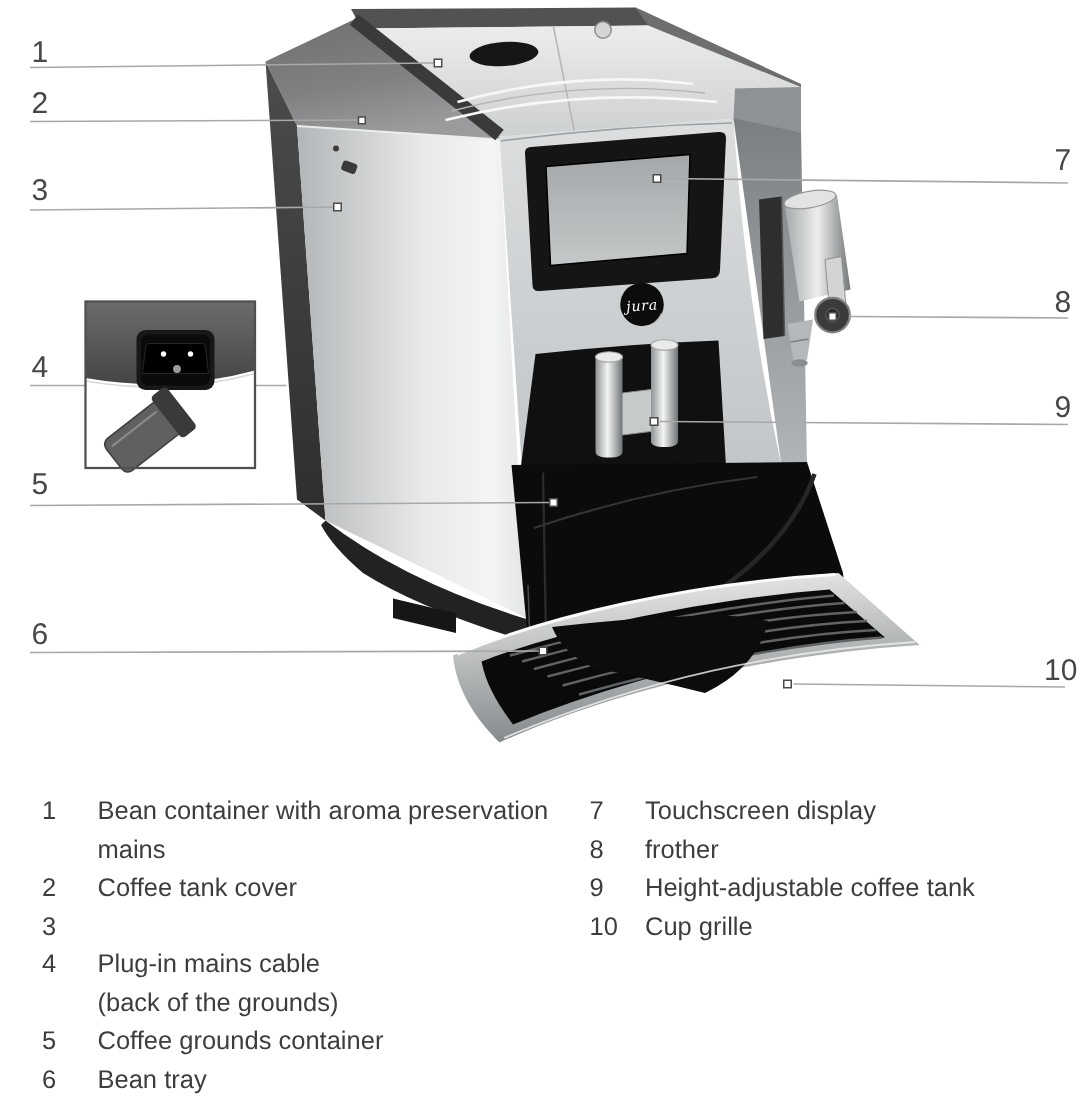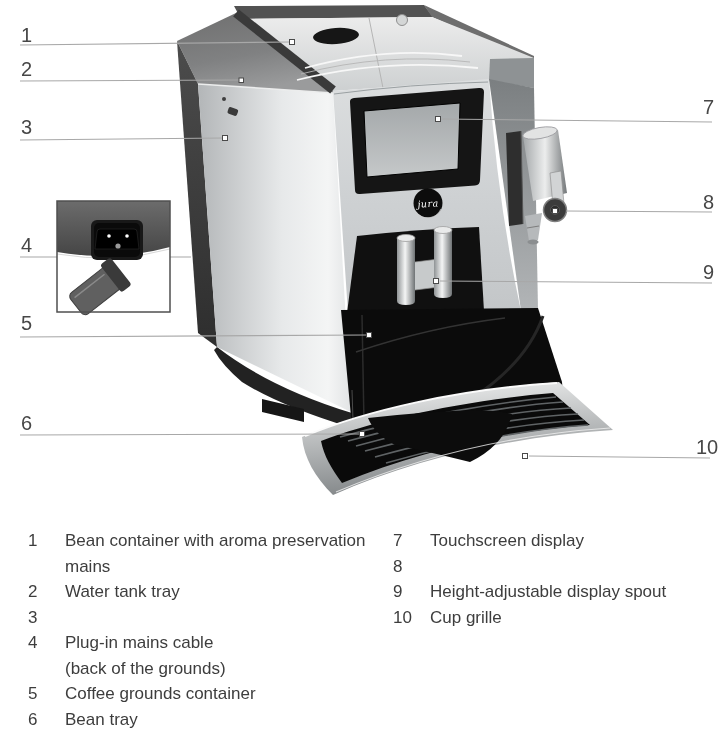--- a/index.html
+++ b/index.html
@@ -232,21 +232,21 @@
       <div class="entry">
         <span class="num">1</span>
         <span class="txt">
           <div>Bean container with aroma preservation</div>
           <div>mains</div>
         </span>
       </div>
       <div class="entry">
         <span class="num">2</span>
         <span class="txt">
-          <div>Water tank tray</div>
+          <div>Coffee tank cover</div>
         </span>
       </div>
       <div class="entry">
         <span class="num">3</span>
       </div>
       <div class="entry">
         <span class="num">4</span>
         <span class="txt">
           <div>Plug-in mains cable</div>
           <div>(back of the grounds)</div>
@@ -269,26 +269,27 @@
     <div class="col col-right">
       <div class="entry">
         <span class="num">7</span>
         <span class="txt">
           <div>Touchscreen display</div>
         </span>
       </div>
       <div class="entry">
         <span class="num">8</span>
         <span class="txt">
+          <div>frother</div>
         </span>
       </div>
       <div class="entry">
         <span class="num">9</span>
         <span class="txt">
-          <div>Height-adjustable display spout</div>
+          <div>Height-adjustable coffee tank</div>
         </span>
       </div>
       <div class="entry">
         <span class="num">10</span>
         <span class="txt">
           <div>Cup grille</div>
         </span>
       </div>
     </div>
   </div>

